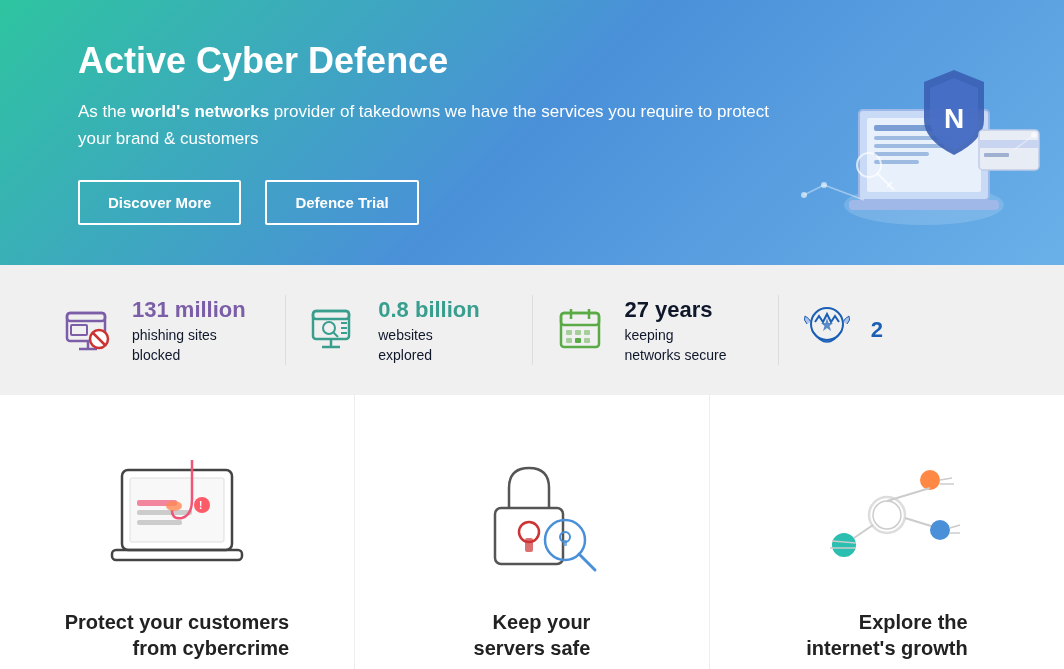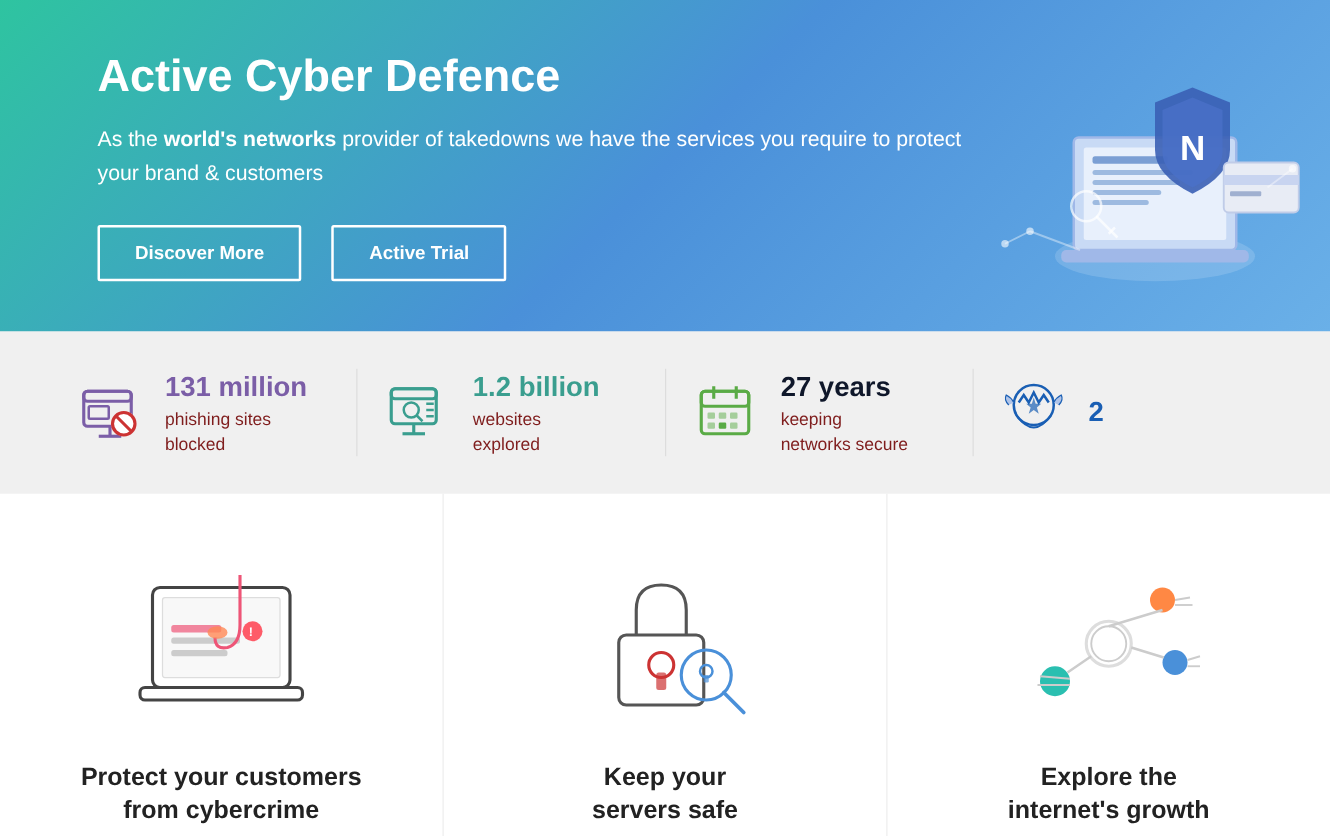--- a/index.html
+++ b/index.html
@@ -86,21 +86,21 @@
     .stat-number {
       font-size: 22px;
       font-weight: 800;
     }
     .stat-number.purple { color: #7b5ea7; }
     .stat-number.teal { color: #3a9e8f; }
     .stat-number.green { color: #0f172a; }
     .stat-number.blue { color: #1a5fb4; }
     .stat-desc {
       font-size: 14px;
-      color: #7f1d1d;
+      color: #0f172a;
     }
 
     
     .cards {
       display: flex;
       background: #fff;
     }
     .card {
       flex: 1;
       padding: 50px 30px 40px;
@@ -117,37 +117,38 @@
       margin-bottom: 24px;
       display: flex;
       align-items: center;
       justify-content: center;
     }
     .card h3 {
       font-size: 20px;
       font-weight: 800;
       color: #222;
       line-height: 1.3;
+      text-align: right;
     }
 
     
     svg { overflow: visible; }
   </style>
 </head>
 <body>
 
 <section class="hero">
   <div class="hero-content">
     <h1>Active Cyber Defence</h1>
     <p>
       As the <strong>world's networks</strong> provider of takedowns we have the services you require to protect your brand &amp; customers
     </p>
     <div class="hero-buttons">
       <button class="btn-outline">Discover More</button>
-      <button class="btn-outline">Active Trial</button>
+      <button class="btn-outline">Defence Trial</button>
     </div>
   </div>
 
   <div class="hero-illustration">
     <svg width="320" height="240" viewBox="0 0 320 240" fill="none" xmlns="http://www.w3.org/2000/svg">
 
       <ellipse cx="200" cy="195" rx="80" ry="20" fill="rgba(255,255,255,0.15)"></ellipse>
 
       <rect x="135" y="100" width="130" height="90" rx="4" fill="#c8daf5" stroke="#a0b8e8" stroke-width="2"></rect>
 
@@ -217,21 +218,21 @@
 
         <circle cx="20" cy="23" r="6" fill="none" stroke="#3a9e8f" stroke-width="2"></circle>
         <line x1="24.2" y1="27.2" x2="29" y2="32" stroke="#3a9e8f" stroke-width="2"></line>
 
         <line x1="32" y1="18" x2="38" y2="18" stroke="#3a9e8f" stroke-width="2"></line>
         <line x1="32" y1="23" x2="38" y2="23" stroke="#3a9e8f" stroke-width="2"></line>
         <line x1="32" y1="28" x2="38" y2="28" stroke="#3a9e8f" stroke-width="2"></line>
       </svg>
     </div>
     <div class="stat-text">
-      <div class="stat-number teal">1.2 billion</div>
+      <div class="stat-number teal">0.8 billion</div>
       <div class="stat-desc">websites<br>explored</div>
     </div>
   </div>
 
   <div class="stat-item">
     <div class="stat-icon">
       <svg width="50" height="50" viewBox="0 0 50 50">
         <rect x="5" y="8" width="38" height="34" rx="3" fill="none" stroke="#5aab46" stroke-width="2.5"></rect>
         <rect x="5" y="8" width="38" height="12" rx="3" fill="none" stroke="#5aab46" stroke-width="2.5"></rect>
         <line x1="15" y1="4" x2="15" y2="14" stroke="#5aab46" stroke-width="2.5"></line>

